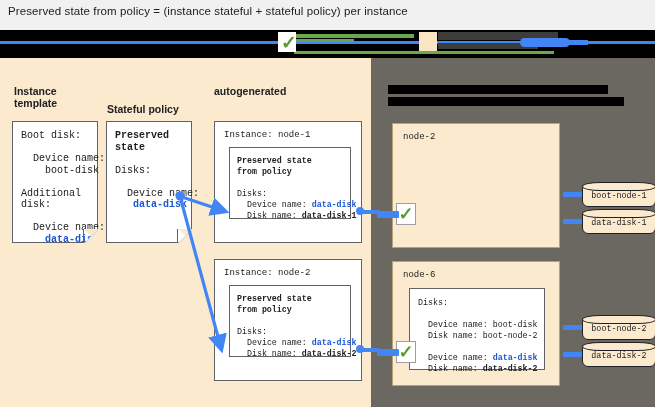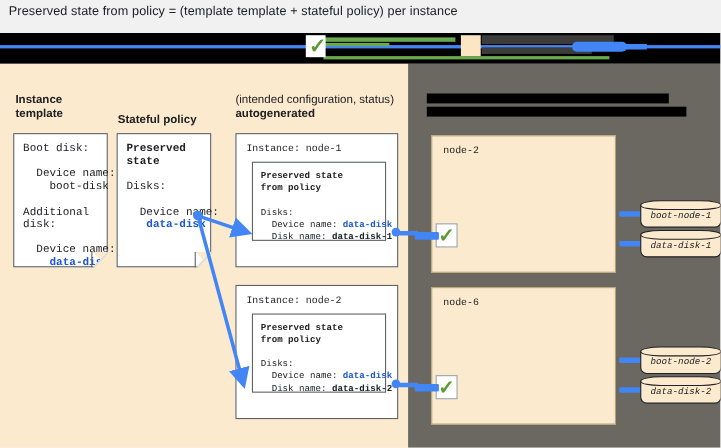--- a/index.html
+++ b/index.html
@@ -176,21 +176,21 @@
   #c1-stem{left:362px;top:210px;width:18px;height:4px;}
   #c2-stem{left:362px;top:348px;width:18px;height:4px;}
 
   #d1-bar{left:563px;top:192px;width:22px;}
   #d2-bar{left:563px;top:219px;width:22px;}
   #d3-bar{left:563px;top:325px;width:22px;}
   #d4-bar{left:563px;top:352px;width:22px;}
 
   
   .cyl{
-    position:absolute;width:74px;height:26px;font-style:italic;
+    position:absolute;width:74px;height:26px;
   }
   .cyl .body{
     position:absolute;left:0;top:4px;width:74px;height:21px;
     background:#fbeacd;border:1px solid #202124;box-sizing:border-box;
     border-radius:0 0 6px 6px;
   }
   .cyl .top{
     position:absolute;left:0;top:0;width:74px;height:9px;
     background:#fbeacd;border:1px solid #202124;box-sizing:border-box;
     border-radius:50%/100%;
@@ -203,21 +203,21 @@
   #cyl-2{left:582px;top:209px;}
   #cyl-3{left:582px;top:315px;border-radius:10px;}
   #cyl-4{left:582px;top:342px;}
 
   
   #arrows{position:absolute;left:0;top:0;width:655px;height:407px;pointer-events:none;}
 </style>
 </head>
 <body>
 
-<div id="caption">Preserved state from policy = (template template + stateful policy) per instance</div>
+<div id="caption">Preserved state from policy = (instance stateful + stateful policy) per instance</div>
 
 <div id="topband">
   <div id="band-blueline"></div>
   <div id="band-green1"></div>
   <div id="band-green2"></div>
   <div id="band-green3"></div>
   <div id="band-gray1"></div>
   <div id="band-gray2"></div>
   <div id="band-cream"></div>
   <div id="band-white"></div>
@@ -229,21 +229,20 @@
 <div id="panel-left"></div>
 
 <div id="panel-right"></div>
 
 <div class="col-head" id="head-template">
   <div>Instance</div>
   <div>template</div>
 </div>
 <div class="col-head" id="head-policy">Stateful policy</div>
 <div class="col-head" id="head-managed">
-  <div class="sub">(intended configuration, status)</div>
   <div>autogenerated</div>
 </div>
 <div id="rh1"></div>
 <div id="rh2"></div>
 
 <div class="note" id="note-template">
   <div class="note-body"><span>Boot disk:</span>
 
   <span>Device name:</span>
     <span>boot-disk</span>
@@ -286,20 +285,27 @@
   <span>Device name: </span><span class="blue">data-disk</span>
   <span>Disk name: </span><span class="b">data-disk-2</span></div>
 </div>
 
 <div class="nodecard" id="node-1">
   <div class="node-title">node-2</div>
 </div>
 
 <div class="nodecard" id="node-2">
   <div class="node-title">node-6</div>
+  <div class="node-inner"><span>Disks:</span>
+
+  <span>Device name: boot-disk</span>
+  <span>Disk name: boot-node-2</span>
+
+  <span>Device name: </span><span class="blue">data-disk</span>
+  <span>Disk name: </span><span class="b">data-disk-2</span></div>
 </div>
 
 <div class="checkbadge" id="chk-1">✓</div>
 <div class="checkbadge" id="chk-2">✓</div>
 
 <div class="bluedot" id="c1-dot"></div>
 <div class="bluebar" id="c1-stem"></div>
 <div class="bluebar" id="c1-bar"></div>
 <div class="bluedot" id="c2-dot"></div>
 <div class="bluebar" id="c2-stem"></div>

